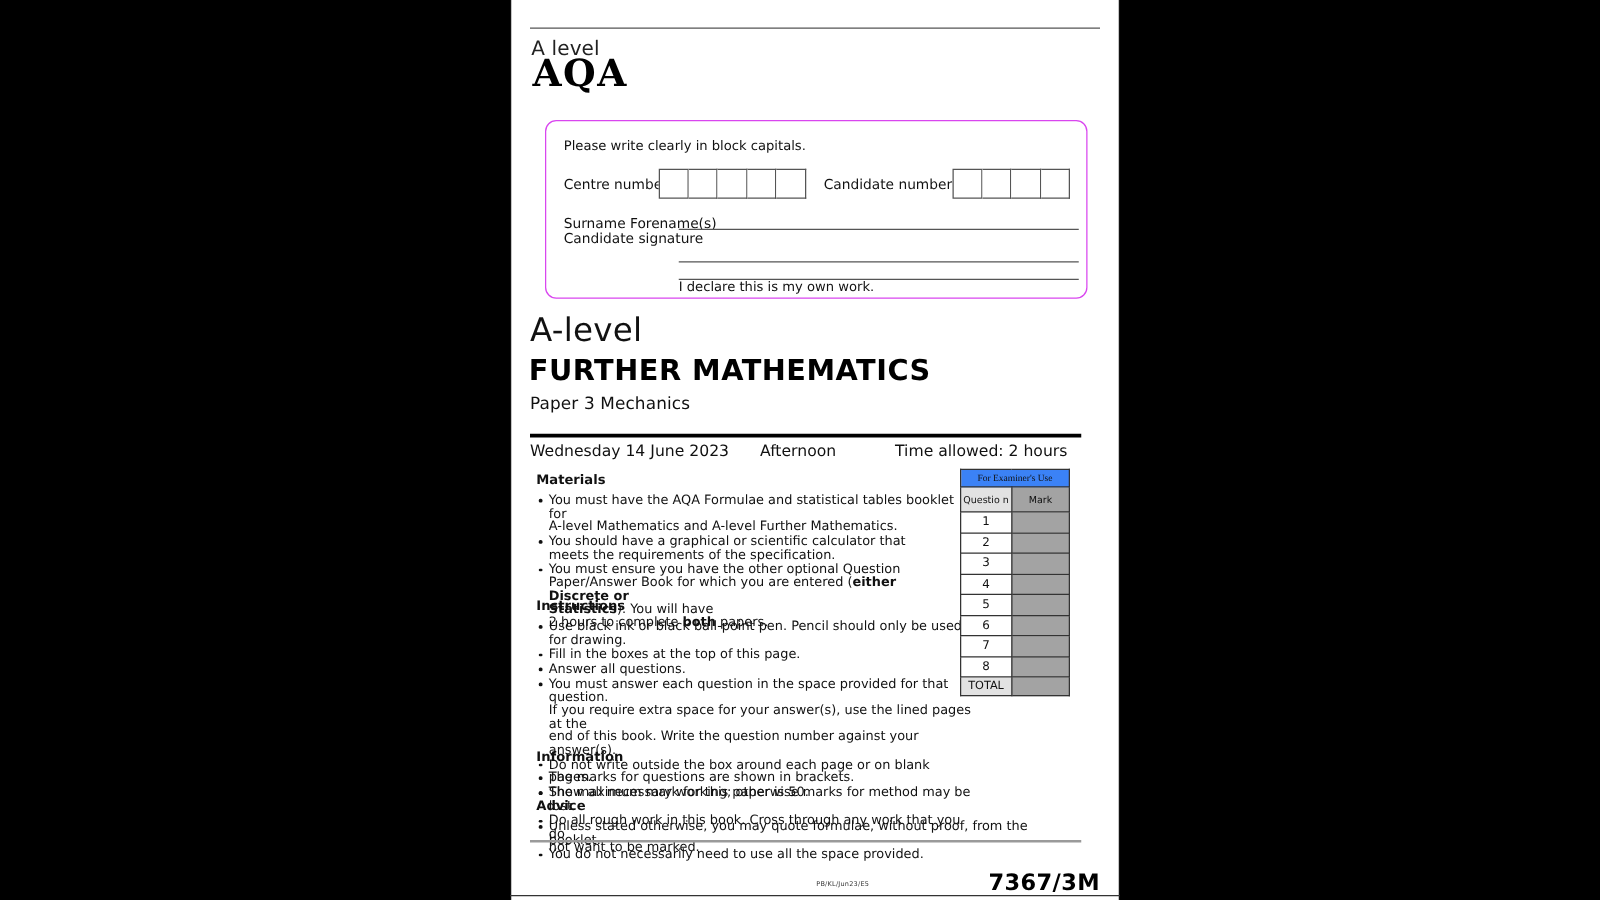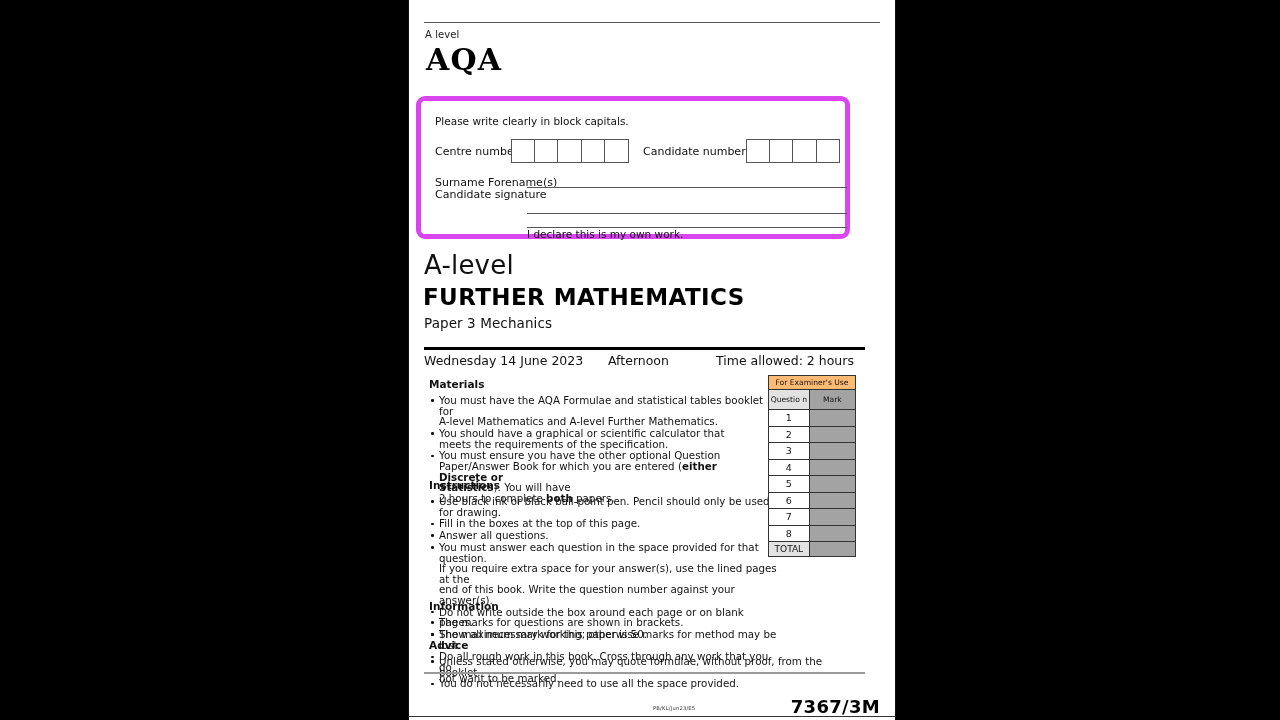--- a/index.html
+++ b/index.html
@@ -19,32 +19,32 @@
   }
   .page-border-left{position:absolute;left:0;top:0;width:1px;height:720px;background:#111;}
   .page-border-right{position:absolute;right:0;top:0;width:1px;height:720px;background:#111;}
 
   .rule-top{position:absolute;left:16px;top:22px;width:456px;height:1px;background:#555;}
   .rule-bottom{position:absolute;left:0px;top:716px;width:488px;height:1px;background:#333;}
 
   
   .alevel-label{
     position:absolute;left:17px;top:29px;
-    font-size:10px;color:#222;letter-spacing:.1px;
+    font-size:16px;color:#222;letter-spacing:.1px;
   }
   .aqa-logo{
     position:absolute;left:18px;top:42px;
     font-family:"DejaVu Serif", serif;
     font-size:30px;font-weight:700;color:#000;letter-spacing:1.2px;
   }
 
   
   .cand-box{
-    position:absolute;left:8px;top:96px;width:434px;height:143px;
-    border:5px solid #d946ef;border-radius:9px;box-sizing:border-box;
+    position:absolute;left:28px;top:96px;width:434px;height:143px;
+    border:1px solid #d946ef;border-radius:9px;box-sizing:border-box;
   }
   .cand-instr{position:absolute;left:14px;top:14px;font-size:10.5px;color:#111;}
 
   .field-row{position:absolute;top:38px;height:24px;}
   .field-label{position:absolute;font-size:11px;color:#111;white-space:nowrap;}
   .cells{position:absolute;display:flex;}
   .cell{width:23.5px;height:24px;border:1px solid #555;border-left:none;box-sizing:border-box;background:#fff;}
   .cell:first-child{border-left:1px solid #555;}
 
   .name-label{position:absolute;left:14px;top:76px;font-size:11px;color:#111;line-height:12.6px;}
@@ -98,21 +98,21 @@
   
   .ex-table{
     position:absolute;left:360px;top:375px;width:88px;
     border-collapse:collapse;font-size:8px;color:#111;
     background:#fff;
   }
   .ex-table td,.ex-table th{
     border:1px solid #333;padding:0;text-align:center;vertical-align:middle;
     font-weight:400;
   }
-  .ex-head{background:#fdba74;height:13px;font-size:7.6px;}
+  .ex-head{background:#3b82f6;height:13px;font-size:7.6px;font-family:Liberation Serif, serif;}
   .ex-sub{background:#e2e2e2;height:19px;font-size:7.6px;}
   .ex-qcol{width:40px;height:15.5px;font-size:9.5px;background:#fff;}
   .ex-mcol{width:46px;background:#a3a3a3;}
   .ex-total{background:#e2e2e2;font-weight:700;font-size:9px;height:14px;}
 
   
   .print-code{
     position:absolute;left:245px;top:705px;
     font-size:5.2px;color:#333;letter-spacing:.2px;
   }

